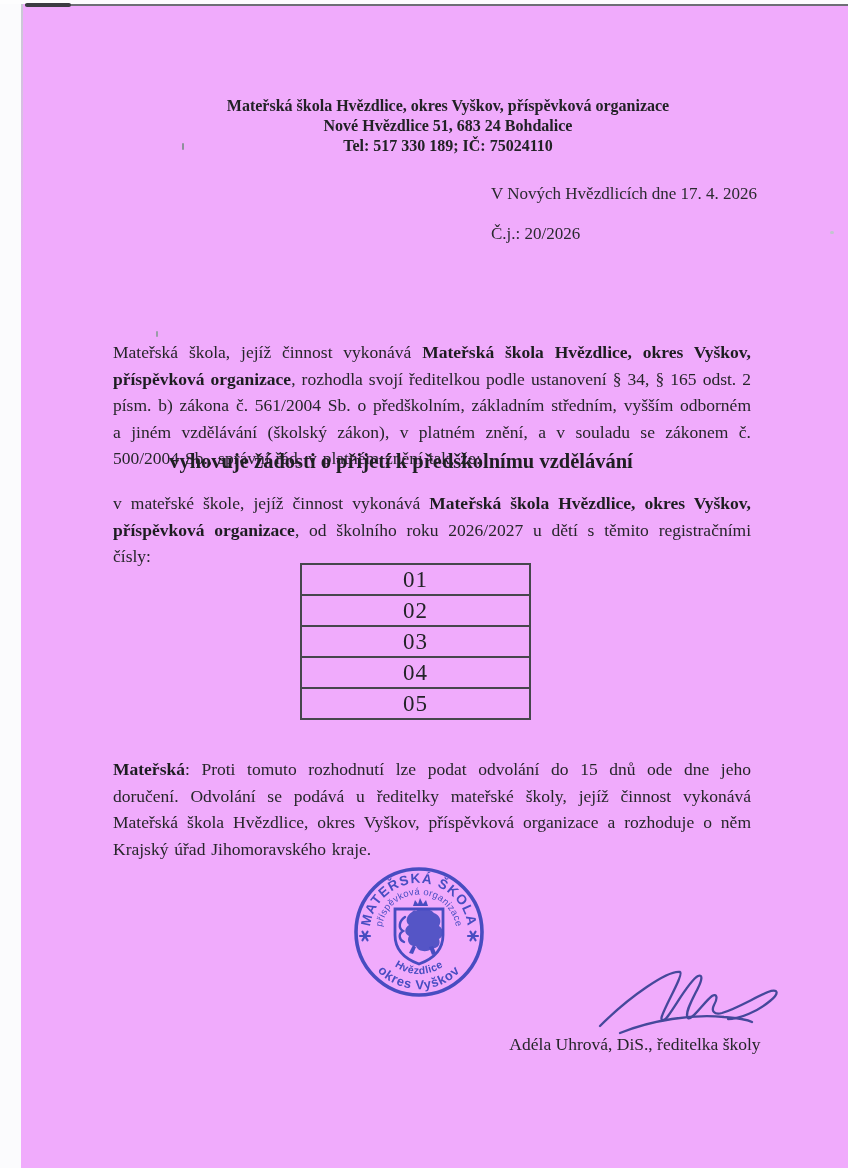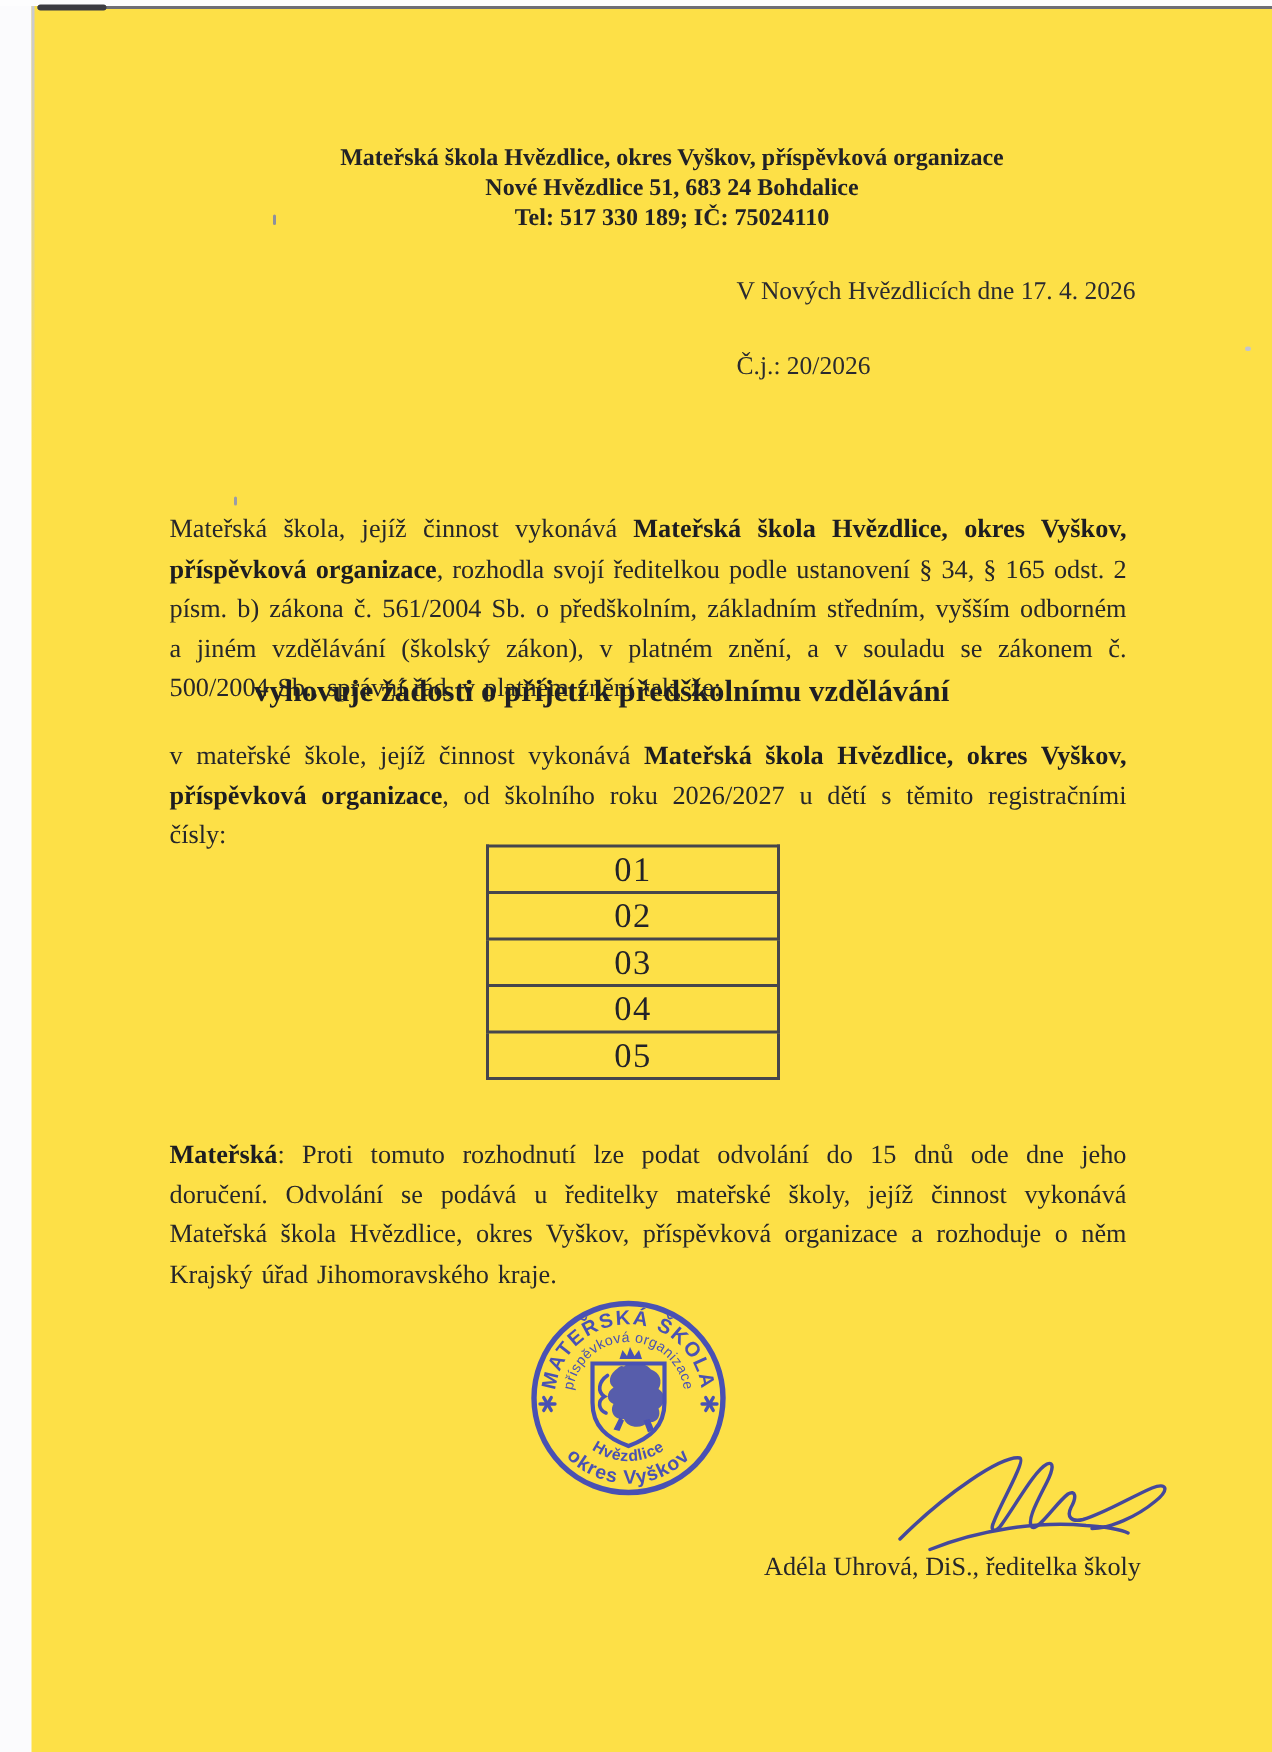--- a/index.html
+++ b/index.html
@@ -1,57 +1,57 @@
 <!DOCTYPE html>
 <html><head>
 <meta charset="utf-8">
 <style>
   html,body{margin:0;padding:0;}
   body{width:848px;height:1168px;background:#ffffff;}
   .scan{
     position:relative;width:848px;height:1168px;overflow:hidden;
-    background:#fde047;
+    background:#f0abfc;
     font-family:"Liberation Serif","DejaVu Serif",serif;
     color:#26262a;
   }
   
   .edge-left{position:absolute;left:0;top:0;width:21px;height:1168px;background:#fbfbfd;}
   .edge-left-line{position:absolute;left:21px;top:0;width:2px;height:300px;
     background:linear-gradient(#c9cad4,rgba(201,202,212,0));}
   .edge-top-white{position:absolute;left:0;top:0;width:848px;height:4px;background:#fdfdfe;}
   .edge-top-line{position:absolute;left:25px;top:4px;right:0;height:2px;background:#6e6e76;}
   .edge-top-dark{position:absolute;left:25px;top:3px;width:46px;height:4px;background:#3c3c42;border-radius:2px;}
   .speck1{position:absolute;left:182px;top:143px;width:2px;height:7px;background:#8e909c;border-radius:1px;}
   .speck2{position:absolute;left:156px;top:331px;width:2px;height:6px;background:#9a9ca8;border-radius:1px;}
   .speck3{position:absolute;left:830px;top:231px;width:4px;height:3px;background:#c2c4cf;border-radius:2px;}
 
   
   .letterhead{position:absolute;left:128px;top:96px;width:640px;text-align:center;
     font-weight:bold;font-size:16px;line-height:20px;color:#222226;}
   
   .dateblock{position:absolute;top:184px;right:91px;text-align:left;font-size:17px;color:#2a2a2f;}
-  .dateblock .ref{margin-top:30px;}
+  .dateblock .ref{margin-top:20px;}
 
   
   .doc-title{position:absolute;left:131px;top:264px;width:640px;margin:0;text-align:center;
     font-size:31px;font-weight:bold;letter-spacing:1px;color:#222226;}
 
   
   .para{position:absolute;left:113px;width:638px;margin:0;font-size:17.5px;line-height:26.5px;
     text-align:justify;word-spacing:1.5px;color:#26262a;}
   .p1{top:339px;}
   .p2{top:490px;font-family:Liberation Serif, serif;}
   .p3{top:756px;}
   .para b{color:#1d1d21;}
 
   .verdict{position:absolute;left:81px;top:450px;width:640px;text-align:center;
     font-size:20.5px;font-weight:bold;color:#1f1f23;}
 
   
-  .regtable{position:absolute;left:324px;top:563px;width:196px;border-collapse:collapse;}
+  .regtable{position:absolute;left:300px;top:563px;width:231px;border-collapse:collapse;}
   .regtable td{
     border:2px solid #46464c;height:29px;text-align:center;
     font-size:23px;letter-spacing:1px;color:#232328;padding:0;
   }
 
   
   .stamp{position:absolute;left:350px;top:863px;width:138px;height:138px;opacity:0.92;}
   .stamp text{font-family:"Liberation Sans","DejaVu Sans",sans-serif;}
 
   

